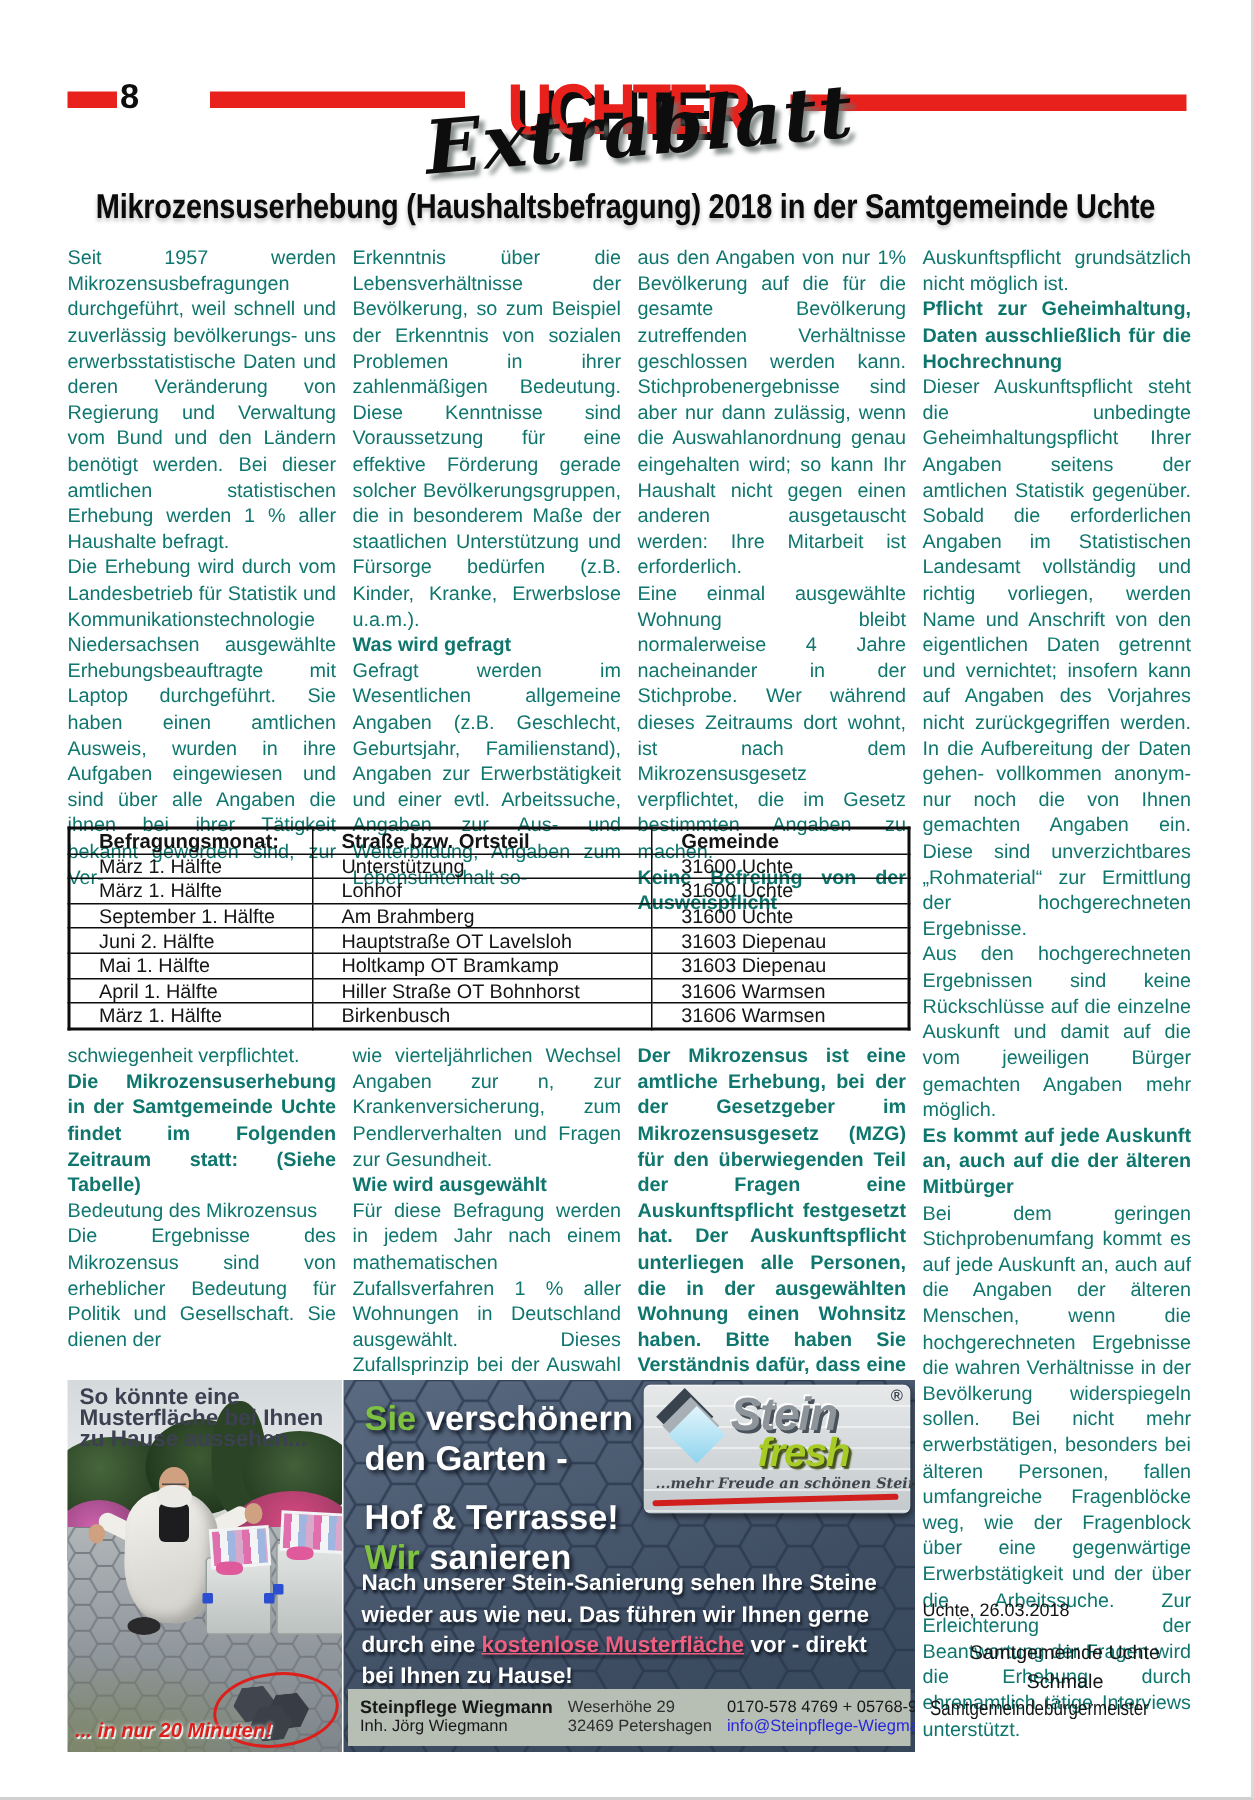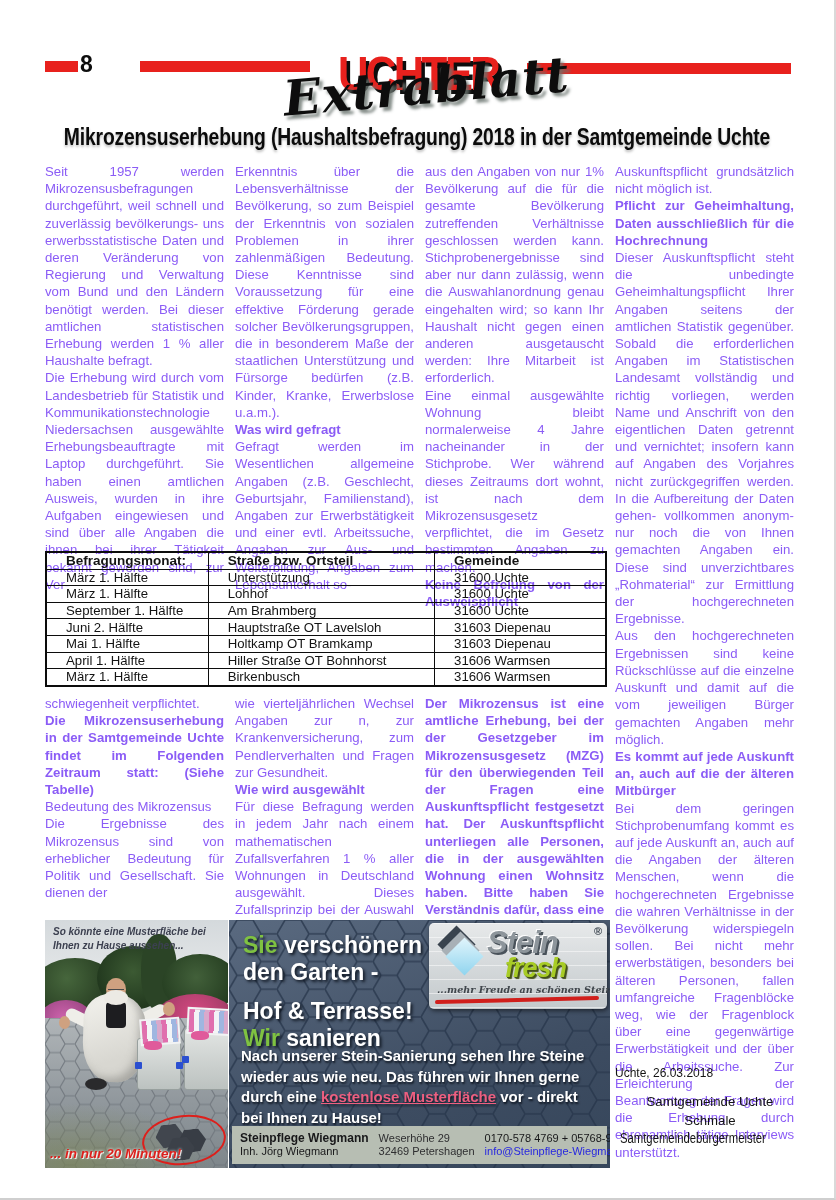--- a/index.html
+++ b/index.html
@@ -10,21 +10,21 @@
   .redbar{position:absolute;background:#e8211d;height:11px;}
   #bar-small{left:45px;top:61px;width:33px;}
   #page-number{position:absolute;left:80px;top:51px;font-size:23px;font-weight:bold;color:#0d0d0d;}
   #bar-left{left:140px;top:61px;width:170px;}
   #bar-right{left:527px;top:63px;width:264px;}
   #masthead-title{position:absolute;left:338px;top:46px;font-size:48px;font-weight:bold;letter-spacing:-3px;color:#e8211d;transform:scaleX(.88);transform-origin:left top;text-shadow:4px 4px 0 #0d0d0d;}
   #masthead-subtitle{position:absolute;left:281px;top:70px;font-family:"DejaVu Serif",serif;font-style:italic;font-weight:bold;font-size:49px;letter-spacing:1px;color:#0d0d0d;transform:rotate(-5deg);transform-origin:left top;text-shadow:3px 4px 3px rgba(105,115,110,.8);}
   .headline{position:absolute;top:124px;left:50%;transform:translateX(-50%) scaleX(.84);white-space:nowrap;font-size:23px;font-weight:bold;letter-spacing:-.2px;color:#0b0b0b;text-shadow:0 2px 3px rgba(0,0,0,.28);}
 
   
-  .colblock{position:absolute;width:179px;font-size:13.2px;line-height:17.2px;text-align:justify;color:#8b5cf6;}
+  .colblock{position:absolute;width:179px;font-size:13.2px;line-height:17.2px;text-align:justify;color:#0f766e;}
   .para{margin:0;}
   .para.bold{font-weight:bold;}
   #c1t{left:45px;top:163px;height:382px;}
   #c2t{left:235px;top:163px;height:382px;}
   #c3t{left:425px;top:163px;height:382px;}
   #c4 {left:615px;top:163px;height:900px;}
   #c1b{left:45px;top:695px;height:222px;}
   #c2b{left:235px;top:695px;height:222px;}
   #c3b{left:425px;top:695px;height:222px;font-weight:bold;}
   #date-line{position:absolute;left:615px;top:1066px;width:179px;font-size:12px;}
@@ -45,21 +45,21 @@
   .tree1{left:-12px;top:38px;width:84px;height:58px;background:radial-gradient(circle at 40% 35%,#46663c,#24391f 75%);}
   .tree2{left:52px;top:26px;width:72px;height:64px;background:radial-gradient(circle at 50% 40%,#3c5a33,#1f351c 78%);}
   .tree3{left:96px;top:14px;width:36px;height:76px;border-radius:46%;background:#2b4426;}
   .tree4{right:-10px;top:34px;width:76px;height:58px;background:radial-gradient(circle at 45% 40%,#42603a,#223a1e 78%);}
   .flower1{left:-8px;top:80px;width:58px;height:48px;background:radial-gradient(circle at 45% 40%,#cf64ae,#8e3f78 80%);}
   .flower2{left:16px;top:100px;width:32px;height:24px;background:#b14a92;}
   .flower3{right:-8px;top:74px;width:82px;height:52px;background:radial-gradient(circle at 50% 42%,#d84a82,#9c3a64 80%);}
   .pavement{position:absolute;left:0;bottom:0;width:100%;height:150px;background:linear-gradient(#b0b5b8,#91989d 55%,#7e868b);}
   .moss{position:absolute;left:0;bottom:0;width:100%;height:70px;background:radial-gradient(ellipse at 15% 95%,rgba(125,135,70,.5),rgba(125,135,70,0) 65%);}
   .hexfill{position:absolute;inset:0;width:100%;height:100%;}
-  .photo-caption-top{position:absolute;left:8px;top:5px;right:2px;font-style:italic;font-weight:bold;font-size:10px;line-height:14px;color:#3c4050;z-index:5;}
+  .photo-caption-top{position:absolute;left:8px;top:5px;right:2px;font-weight:bold;font-size:15px;line-height:14px;color:#3c4050;z-index:5;}
   .photo-caption-bottom{position:absolute;left:5px;bottom:7px;font-style:italic;font-weight:bold;font-size:13.5px;color:#dd1f1b;z-index:6;text-shadow:0 0 3px #fff,1px 1px 0 rgba(255,255,255,.8);white-space:nowrap;}
   
   .man{position:absolute;left:28px;top:58px;width:100px;height:120px;z-index:3;}
   .coat{position:absolute;left:10px;top:16px;width:62px;height:88px;background:linear-gradient(160deg,#f4f3ee,#d8d7d1 70%);border-radius:26px 30px 42% 46%;transform:rotate(2deg);box-shadow:inset -6px -4px 8px rgba(120,120,115,.5);}
   .head{position:absolute;left:33px;top:0;width:20px;height:23px;background:#cfa180;border-radius:50%;}
   .beard{position:absolute;left:31px;top:12px;width:24px;height:15px;background:#eceae4;border-radius:50%;}
   .glasses{position:absolute;left:35px;top:7px;width:16px;height:4px;border-bottom:1.5px solid #4a4a4a;}
   .shirt{position:absolute;left:33px;top:24px;width:20px;height:26px;background:#1d1d20;border-radius:4px;}
   .arm-l{position:absolute;left:-8px;top:34px;width:28px;height:12px;background:#efeee9;border-radius:6px;transform:rotate(26deg);}
   .hand-l{position:absolute;left:-14px;top:38px;width:11px;height:13px;background:#cfa180;border-radius:50%;}

